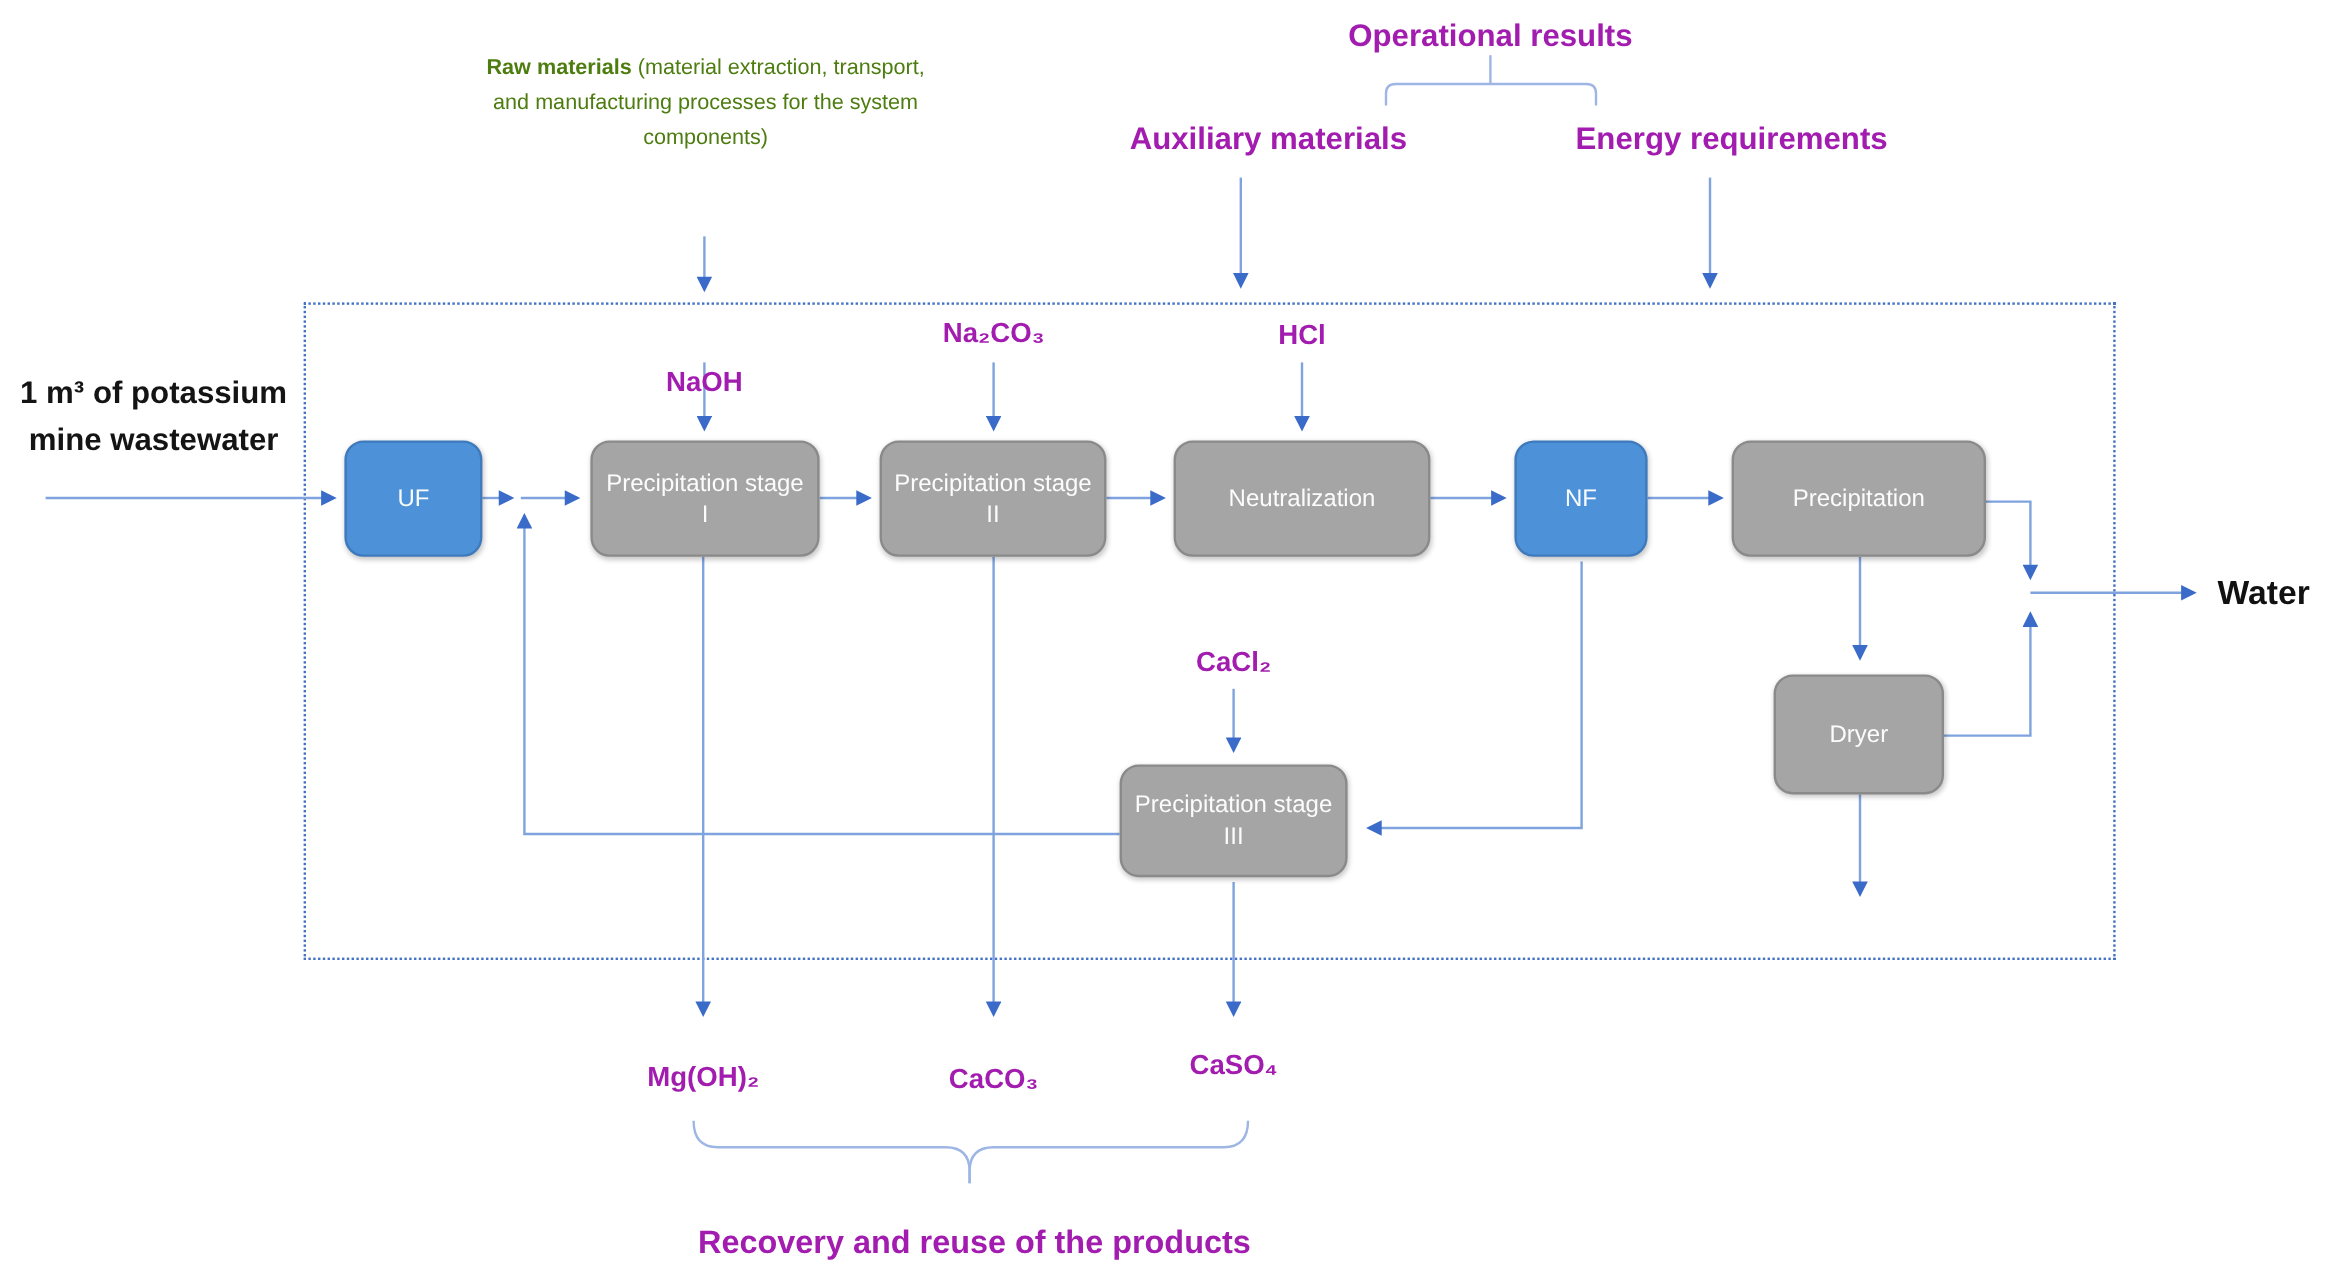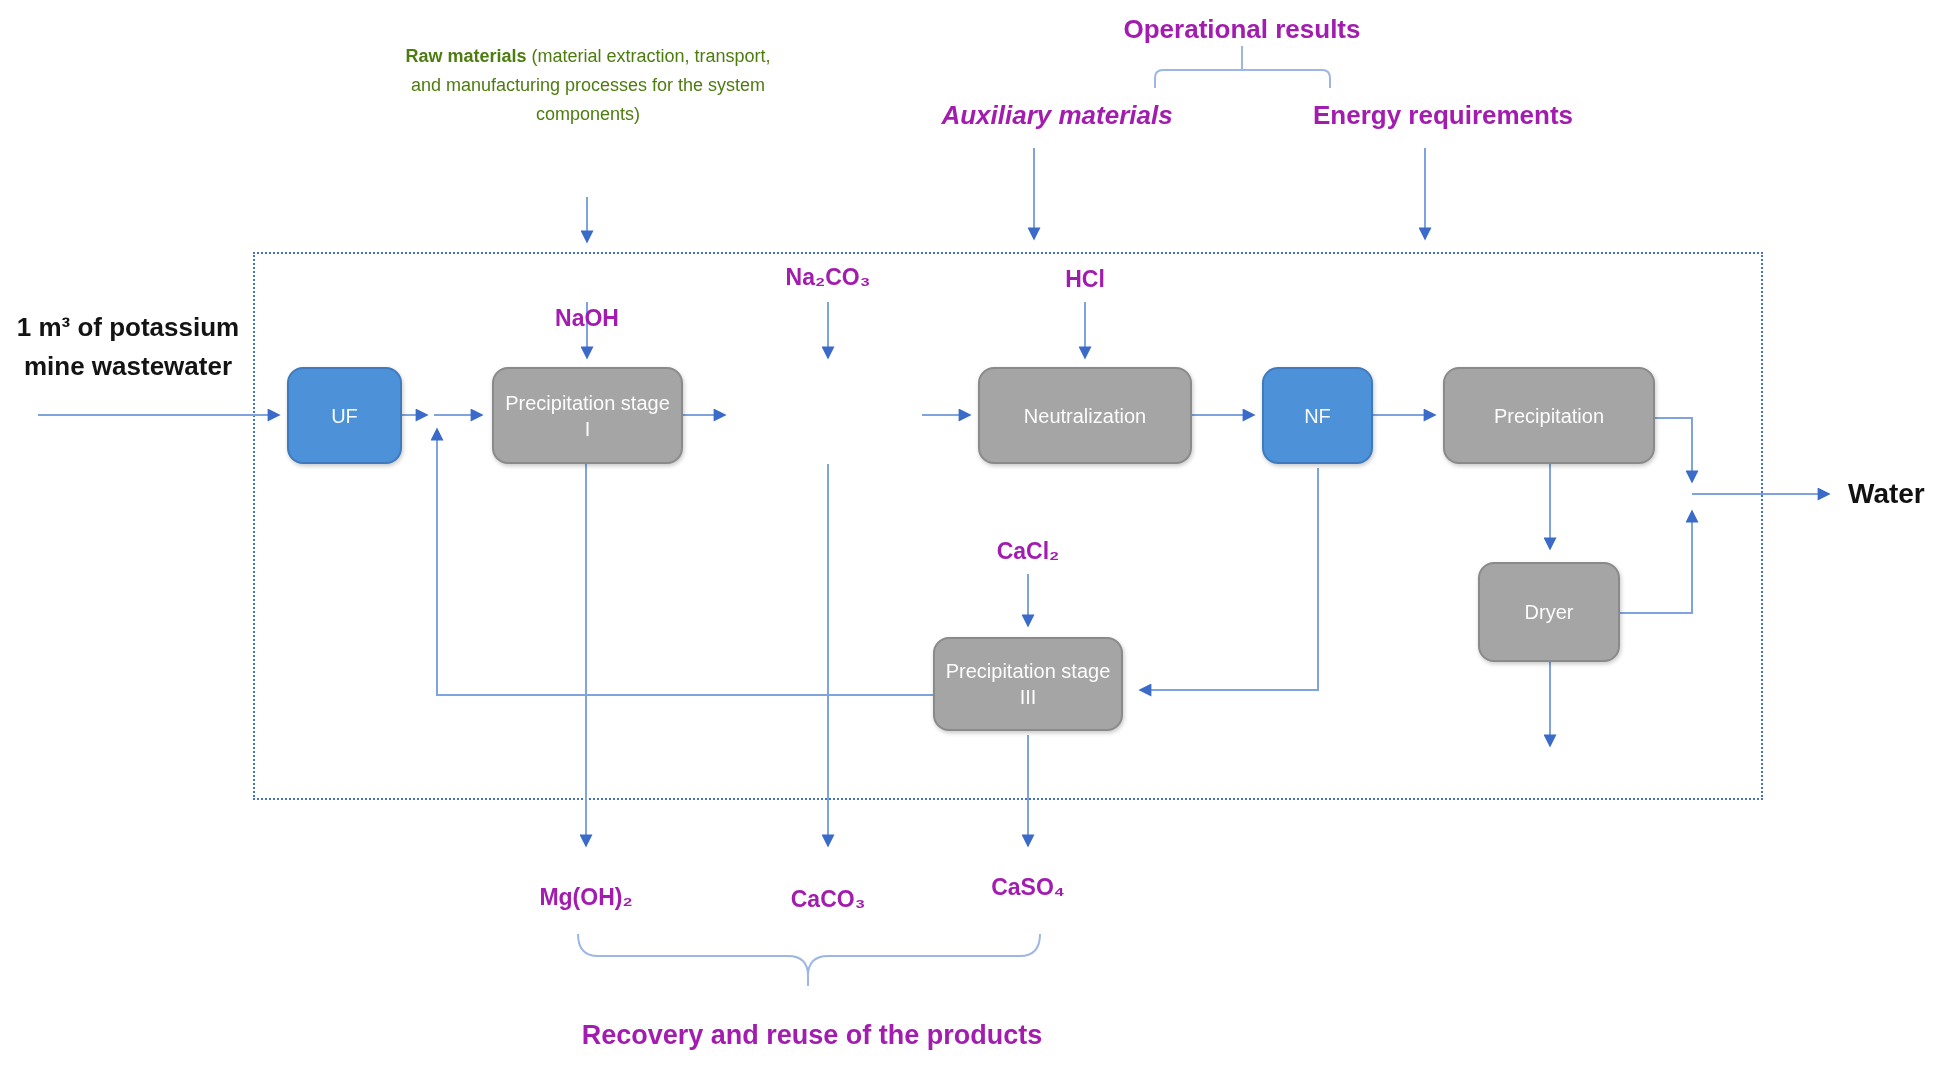--- a/index.html
+++ b/index.html
@@ -110,30 +110,31 @@
     <g stroke="#9DB6E4" stroke-width="2" fill="none">
       <path d="M1242,46 L1242,70"></path>
       <path d="M1155,88 L1155,78 Q1155,70 1163,70 L1322,70 Q1330,70 1330,78 L1330,88"></path>
       <path d="M578,934 Q578,956 598,956 L788,956 Q808,956 808,976 L808,986"></path>
       <path d="M1040,934 Q1040,956 1020,956 L828,956 Q808,956 808,976 L808,986"></path>
     </g>
   </svg>
 
   <div class="node gray" style="left:492px;top:367px;width:191px;height:97px;">Precipitation stage I</div>
   <div class="node blue" style="left:287px;top:367px;width:115px;height:97px;">UF</div>
+  <div class="node gray" style="left:733px;top:367px;width:189px;height:97px;">Precipitation stage II</div>
   <div class="node gray" style="left:978px;top:367px;width:214px;height:97px;">Neutralization</div>
   <div class="node blue" style="left:1262px;top:367px;width:111px;height:97px;">NF</div>
   <div class="node gray" style="left:1443px;top:367px;width:212px;height:97px;">Precipitation</div>
   <div class="node gray" style="left:1478px;top:562px;width:142px;height:100px;">Dryer</div>
   <div class="node gray" style="left:933px;top:637px;width:190px;height:94px;">Precipitation stage III</div>
 
   <div id="raw-block"><b>Raw materials</b><span> (material extraction, transport, and manufacturing processes for the system components)</span></div>
 
   <div class="lbl big" style="left:1242px;top:14px;">Operational results</div>
-  <div class="lbl big" style="left:1057px;top:100px;font-style:italic;">Auxiliary materials</div>
+  <div class="lbl big" style="left:1057px;top:100px;">Auxiliary materials</div>
   <div class="lbl big" style="left:1443px;top:100px;">Energy requirements</div>
 
   <div id="input-label">1 m³ of potassium mine wastewater</div>
   <div id="water-label">Water</div>
 
   <div class="lbl" style="left:587px;top:266px;margin-top:39px;">NaOH</div>
   <div class="lbl" style="left:828px;top:264px;">Na₂CO₃</div>
   <div class="lbl" style="left:1085px;top:266px;">HCl</div>
   <div class="lbl" style="left:1028px;top:538px;">CaCl₂</div>
 

